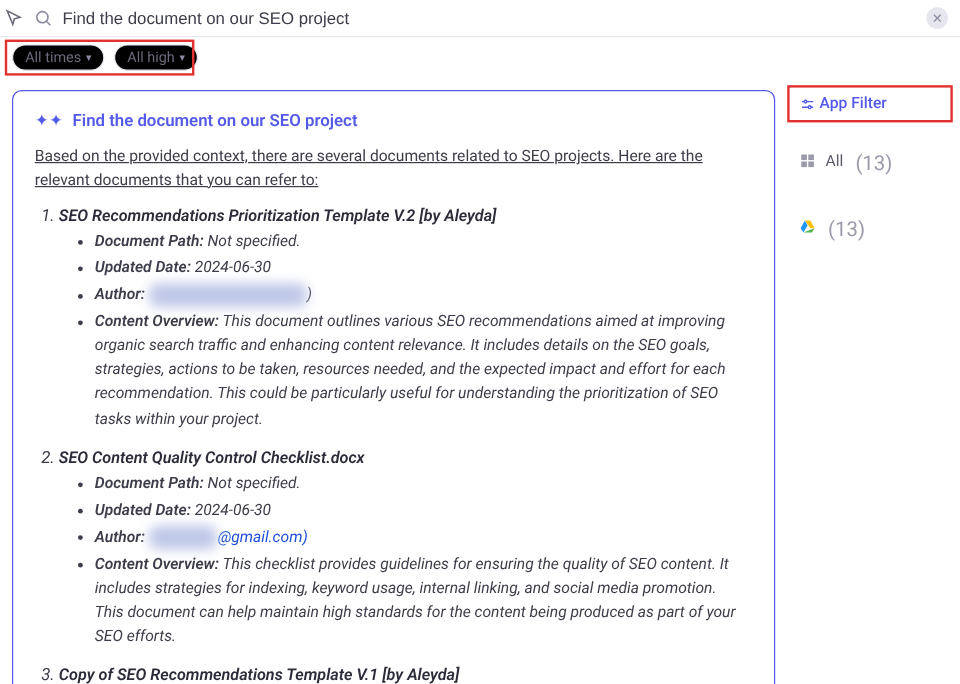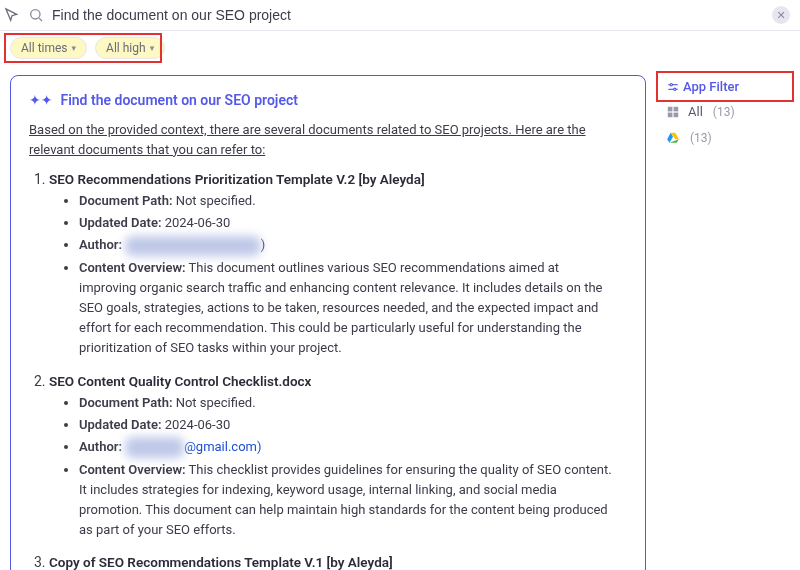--- a/index.html
+++ b/index.html
@@ -47,21 +47,21 @@
   .filter-chip {
     display: inline-flex;
     align-items: center;
     gap: 4px;
     font-size: 12px;
     color: #6b6b7a;
     border: 1px solid #e6e6ee;
     border-radius: 14px;
     padding: 3px 10px;
     cursor: pointer;
-    background:#fef9c3;
+    background:#000000;
   }
   .chev { font-size: 9px; color:#8a8aa0;}
   .red-box-filters {
     position: absolute;
     top: 2px; left: 4px;
     width: 158px; height: 30px;
     border: 2px solid #e23131;
     pointer-events: none;
   }
   
@@ -84,21 +84,21 @@
     gap: 8px;
     margin-bottom: 12px;
   }
   .sparkle { color:#5459e8; font-size:14px;}
   .card-title {
     color: #5459e8;
     font-weight: 600;
     font-size: 14px;
   }
   .card-body p { margin-bottom: 12px; line-height: 1.5; font-size:13px;text-decoration:underline; }
-  ol.results { padding-left: 20px; }
+  ol.results { padding-left: 20px; font-style: italic; }
   ol.results > li { margin-bottom: 14px; }
   ol.results > li .item-title {
     font-weight: 600;
     color: #2b2b3a;
     font-size: 13.5px;
     margin-bottom: 4px;
   }
   ul.meta { list-style: disc; padding-left: 18px; }
   ul.meta li { margin: 2px 12px; line-height: 1.55; font-size:13px;}
   ul.meta li .label { font-weight: 600; }
@@ -130,27 +130,28 @@
   }
   .red-box-appfilter {
     position: absolute;
     top: -4px; left: -4px; right: -4px; bottom: -4px;
     border: 2px solid #e23131;
     pointer-events: none;
   }
   .sliders-icon { width:14px; height:14px; }
   .sidebar-item {
     display: flex;
-    align-items: flex-end;
+    align-items: flex-start;
     gap: 8px;
     padding: 6px 6px;
     color: #5a5a6a;
     cursor: pointer;
-  }
-  .sidebar-item .count { color:#9a9aaa; font-size:12px; margin-left:2px;}
+    margin-top: 23px;
+  }
+  .sidebar-item .count { color:#9a9aaa; font-size:17px; margin-left:2px;}
   .grid-icon { width:14px;height:14px;}
   .gdrive-icon { width:14px;height:14px;}
 </style>
 </head>
 <body>
 
 <div class="search-bar">
   <svg class="cursor-icon" viewBox="0 0 24 24" fill="none" stroke="currentColor" stroke-width="2">
       <path d="M3 3l7 17 2-7 7-2z"></path>
     </svg>

